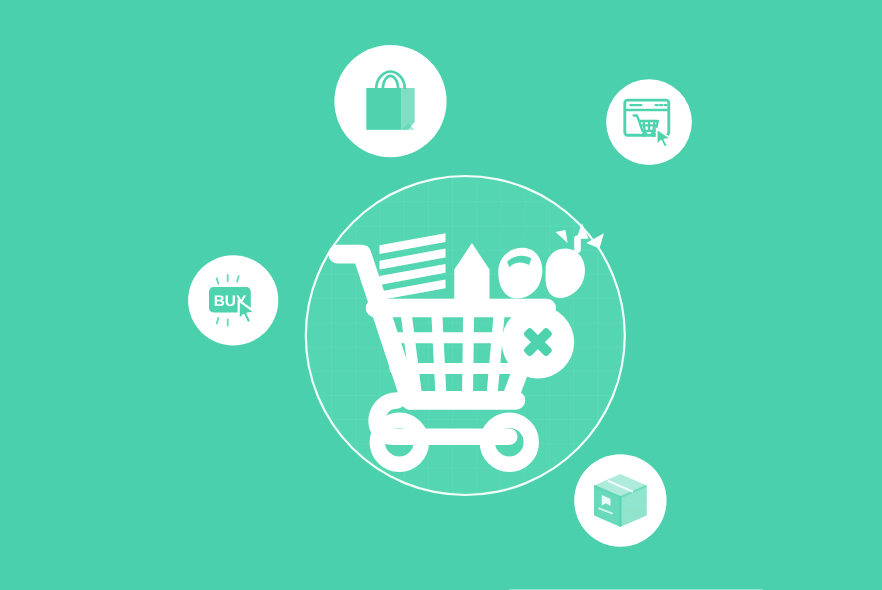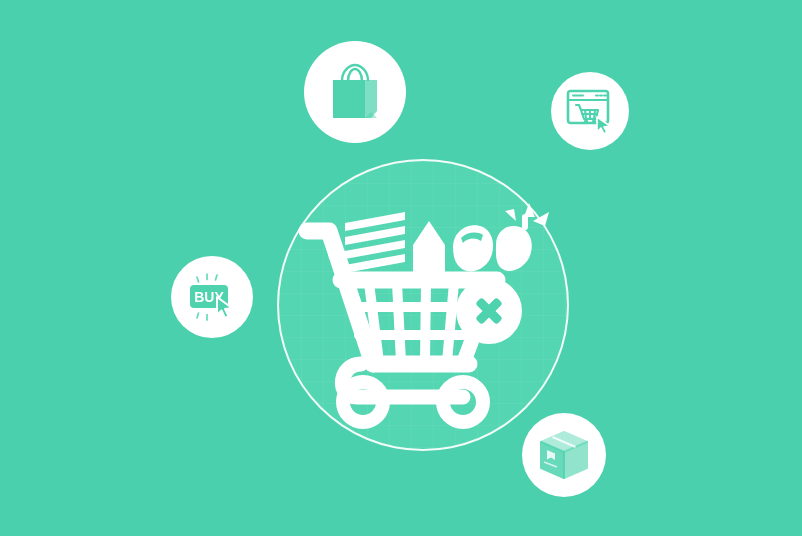--- a/index.html
+++ b/index.html
@@ -43,21 +43,21 @@
   
   .satellite {
     border-radius: 50%;
     background: #FFFFFF;
     display: flex;
     align-items: center;
     justify-content: center;
   }
   #sat-bag      { left: 304px; top:  41px; width: 102px; height: 102px; }
   #sat-browser  { left: 551px; top:  72px; width:  78px; height:  78px; }
-  #sat-buy      { left: 171px; top: 256px; width:  82px; height:  82px; }
+  #sat-buy      { left: 171px; top: 232px; width:  82px; height:  82px; }
   #sat-box      { left: 522px; top: 413px; width:  84px; height:  84px; }
 
   .sat-svg { display: block; }
   .hero-svg { display: block; }
 
   #hero-art {
     left: 277px;
     top: 159px;
     width: 292px;
     height: 292px;

